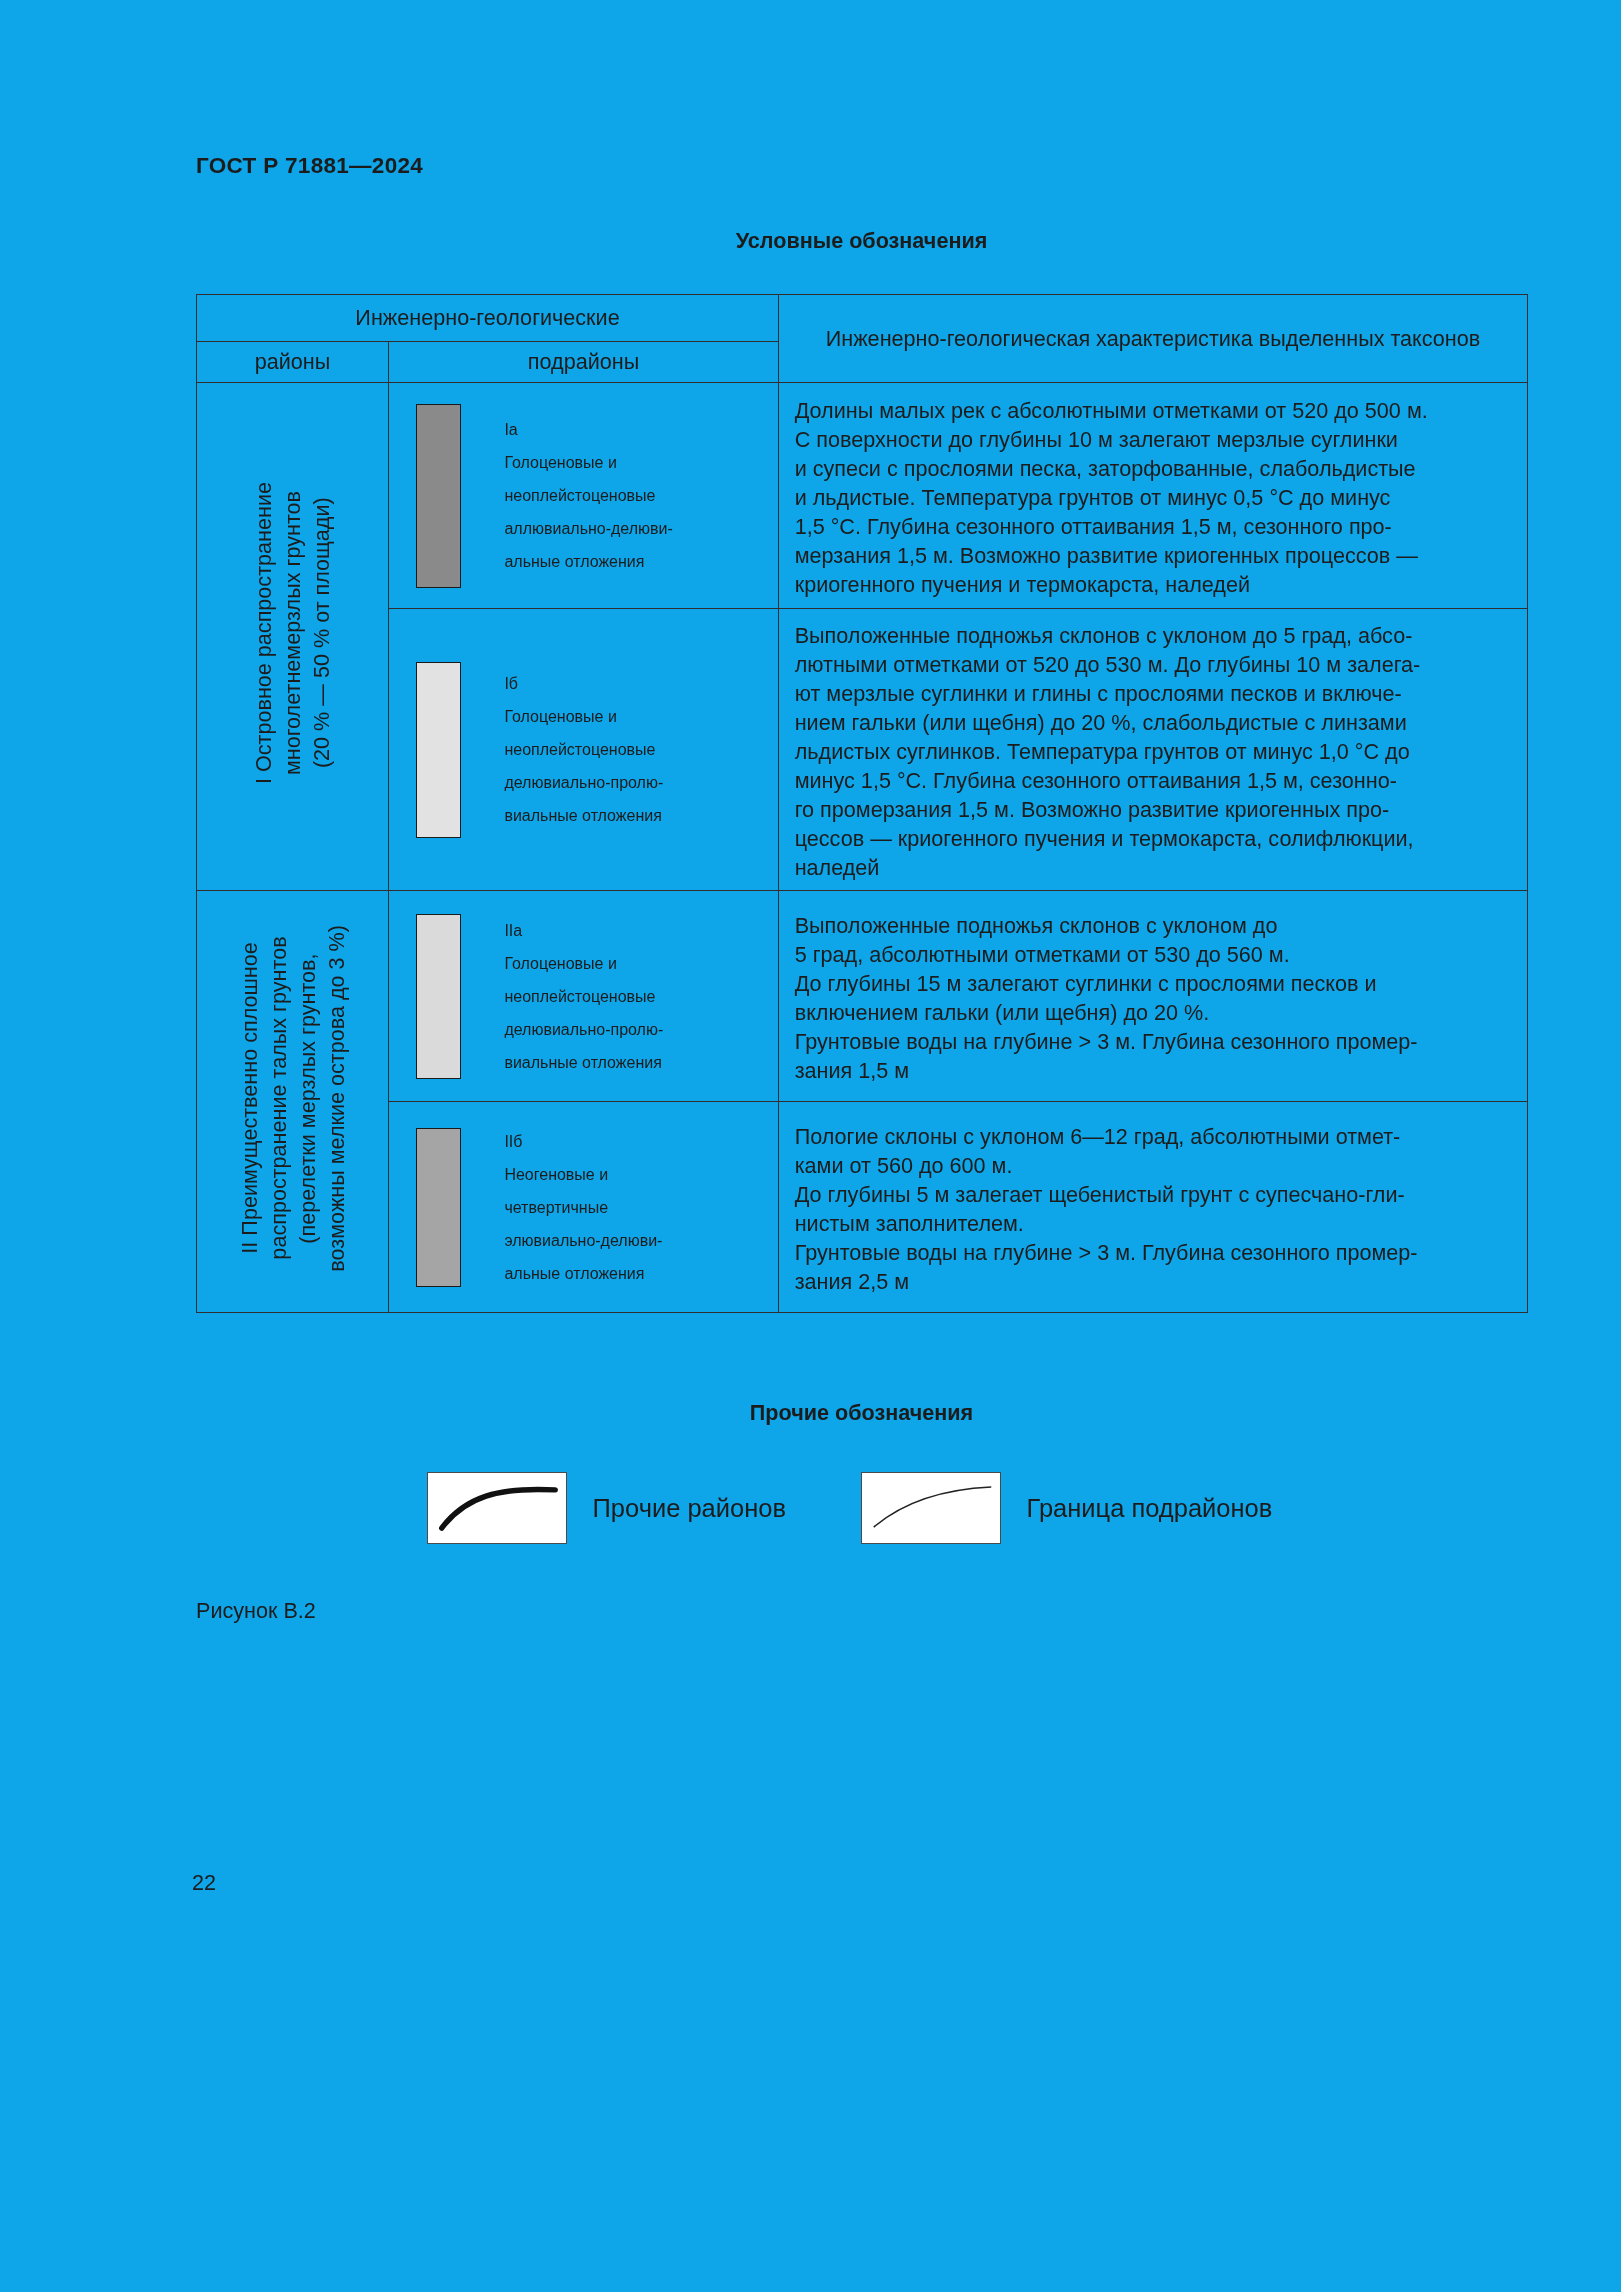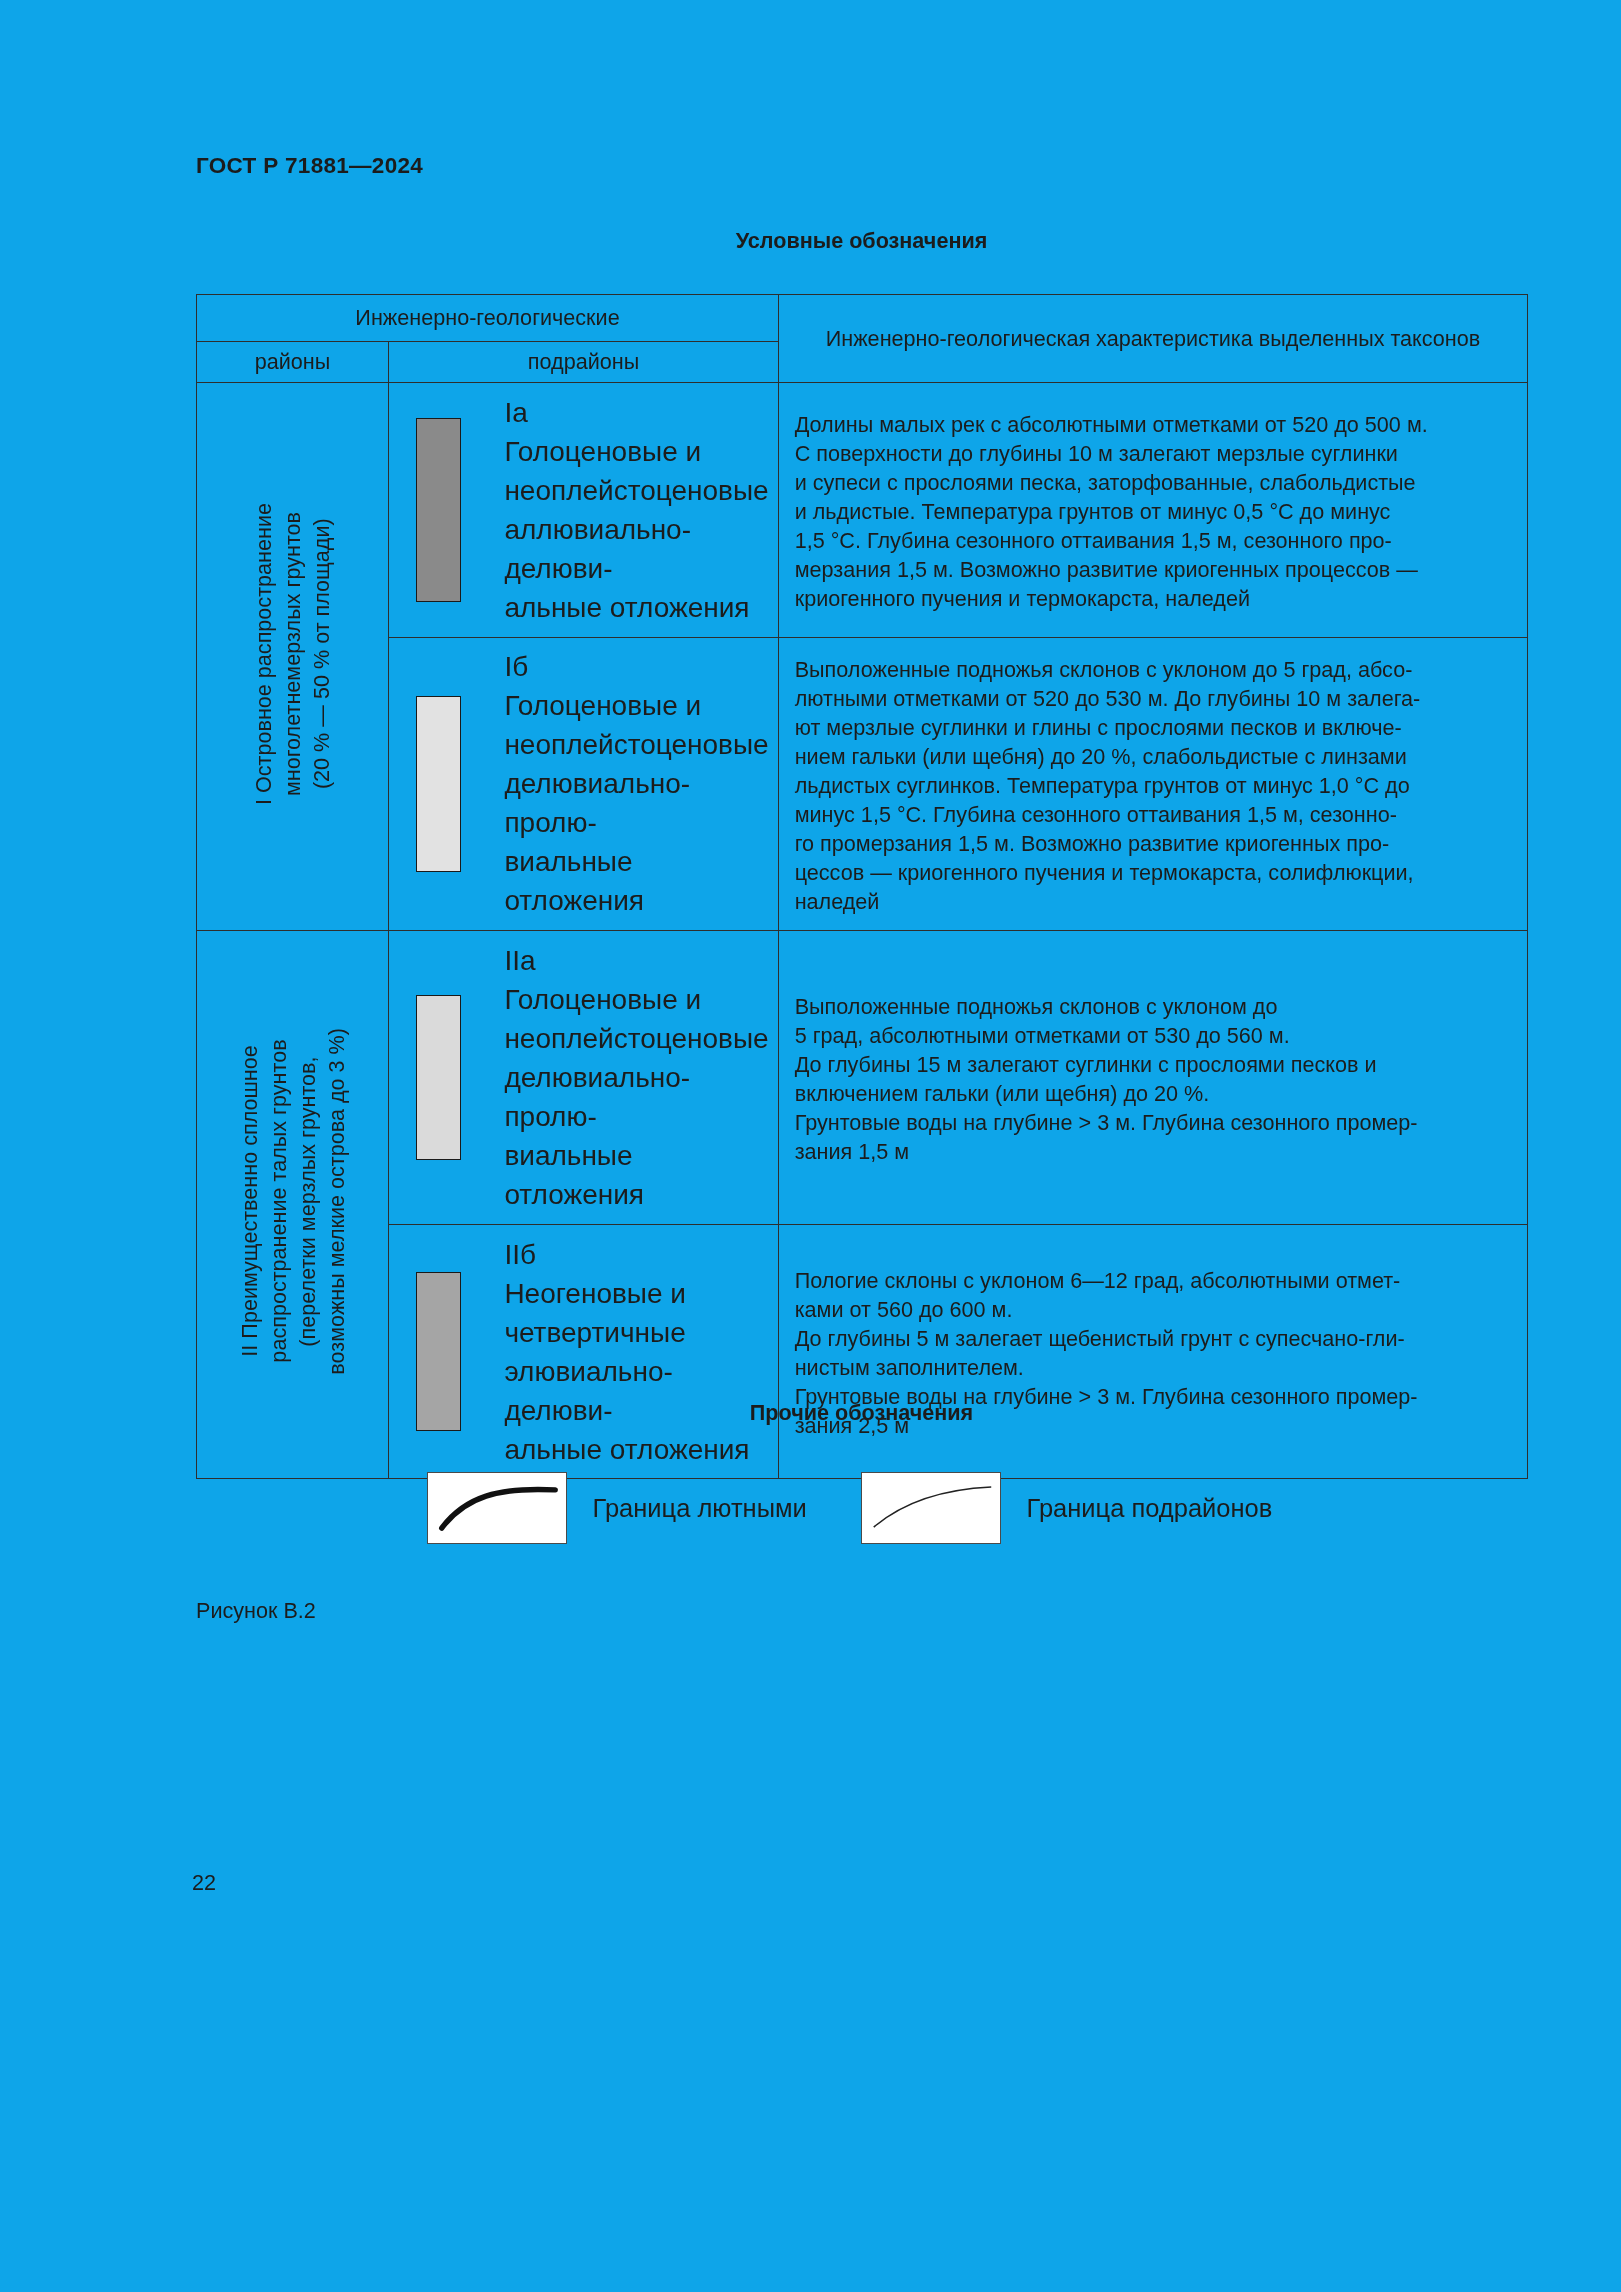--- a/index.html
+++ b/index.html
@@ -62,22 +62,22 @@
   .swatch {
     width: 45px;
     border: 1.5px solid #1a1a1a;
     flex: 0 0 auto;
   }
   .tr-ia  .swatch { height: 184px; }
   .tr-ib  .swatch { height: 176px; }
   .tr-iia .swatch { height: 165px; }
   .tr-iib .swatch { height: 159px; }
   .sub-name {
-    font-size: 28px;
-    line-height: 39px;
+    font-size: 16px;
+    line-height: 33px;
     white-space: pre-line;
   }
   .desc-cell {
     vertical-align: top;
     padding: 10.8px 15.7px 7.8px 15.7px;
     line-height: 29px;
     white-space: pre-line;
     margin-left: 20px;
   }
   .other-title {
@@ -244,21 +244,21 @@
   </table>
 
   <div class="other-title">Прочие обозначения</div>
 
   <div class="legend-item legend-item-1">
     <div class="symbol-box">
       <svg width="140" height="72" viewBox="0 0 143 73">
         <path d="M 14 56 C 38 24, 72 14, 130 17" stroke="#111111" stroke-width="5.5" fill="none" stroke-linecap="round"></path>
       </svg>
     </div>
-    <div class="legend-item-label">Граница лютными</div>
+    <div class="legend-item-label">Прочие районов</div>
   </div>
 
   <div class="legend-item legend-item-2">
     <div class="symbol-box">
       <svg width="140" height="72" viewBox="0 0 143 73">
         <path d="M 12 55 C 46 26, 88 16, 132 14" stroke="#222222" stroke-width="1.6" fill="none"></path>
       </svg>
     </div>
     <div class="legend-item-label">Граница подрайонов</div>
   </div>

